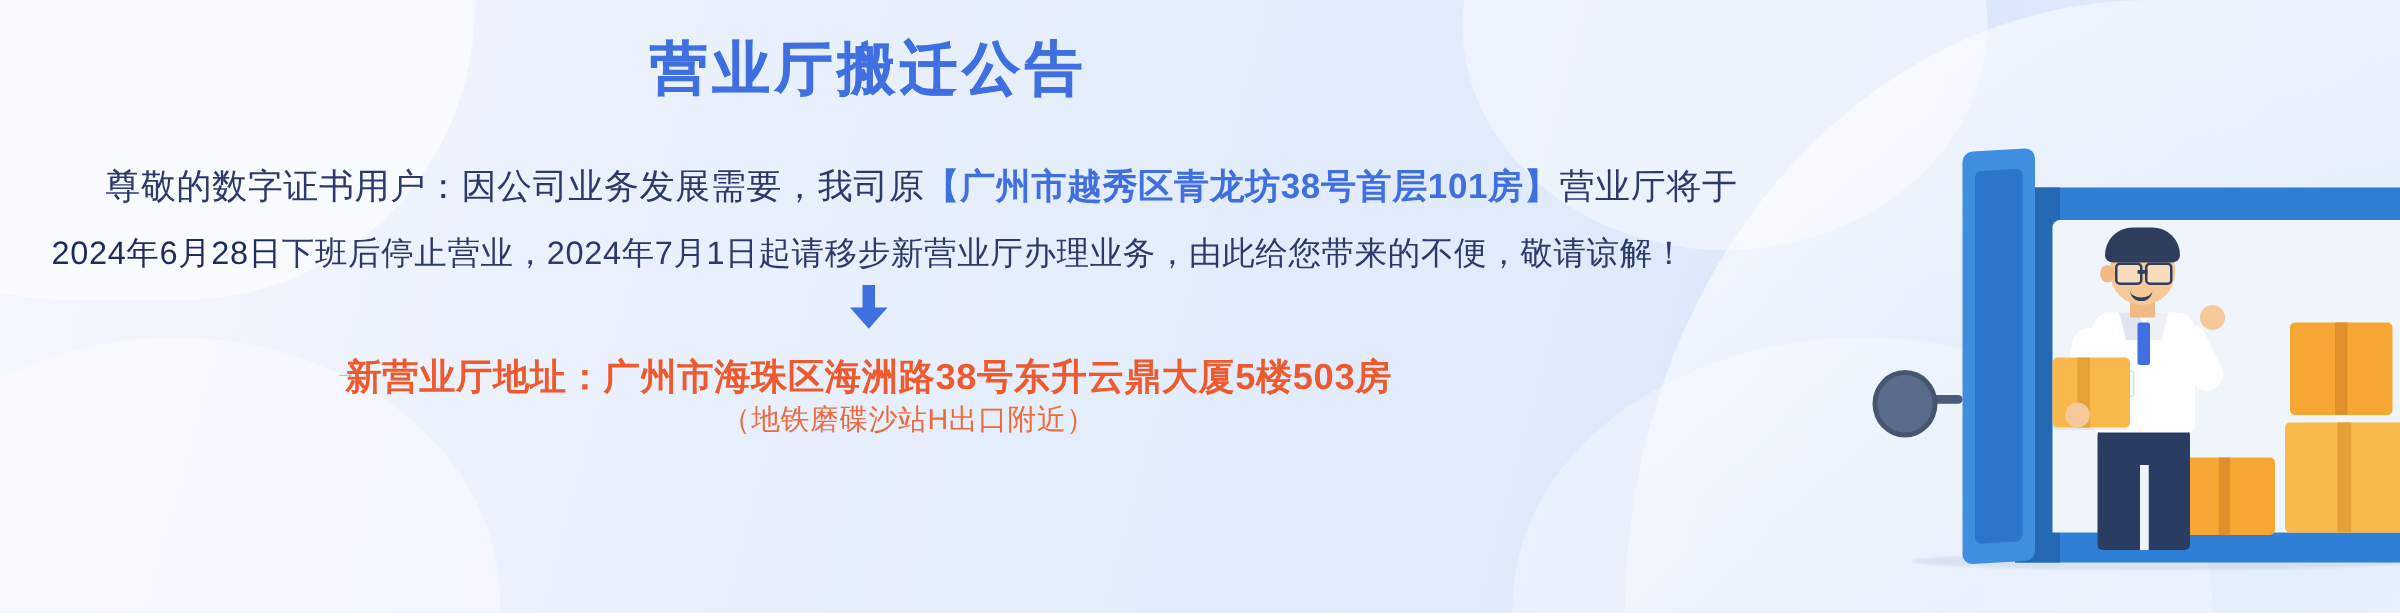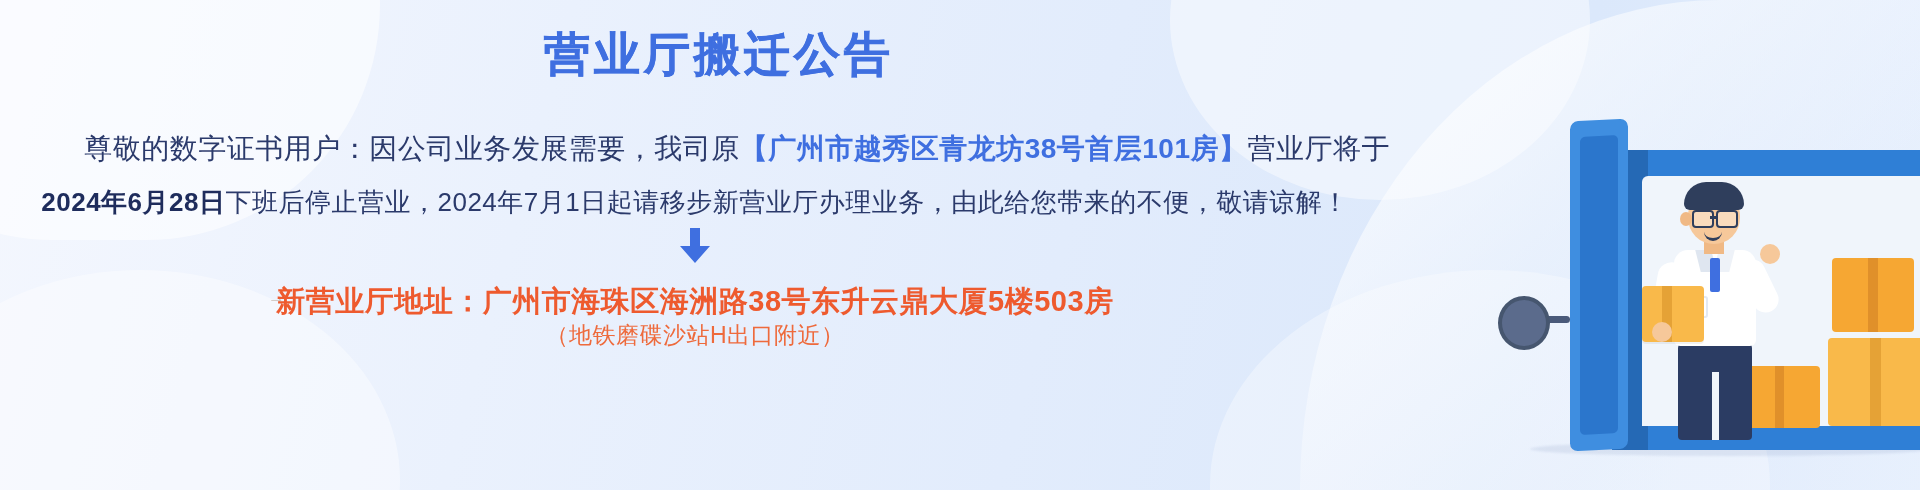--- a/index.html
+++ b/index.html
@@ -20,51 +20,51 @@
   .blob-d{right:150px;bottom:-210px;width:560px;height:430px;background:#ffffff;opacity:.35;}
   .wave{
     position:absolute;right:0;top:0;width:620px;height:490px;
     background:linear-gradient(140deg,rgba(255,255,255,.85) 0%,rgba(236,243,254,.2) 70%);
     border-top-left-radius:420px 490px;
   }
 
   .content{position:absolute;left:0;top:0;width:1390px;height:490px;}
 
   
-  .title-wrap{position:absolute;left:0;top:26px;width:1390px;text-align:center;margin-left:24px;}
+  .title-wrap{position:absolute;left:0;top:26px;width:1390px;text-align:center;}
   .title{
     position:relative;display:inline-block;
     font-size:46px;font-weight:bold;letter-spacing:4px;
     color:#3f6fe0;line-height:1.25;
     padding:0 6px;
     -webkit-text-stroke:0.6px #3f6fe0;
   }
   .title .hl{
     position:absolute;left:-8px;right:-8px;bottom:1px;height:17px;
     background:#c4d6f4;z-index:-1;border-radius:1px;
   }
 
   
   .para{position:absolute;left:0;width:1390px;text-align:center;color:#2b3a6b;}
   .line1{top:130px;font-size:28px;letter-spacing:.5px;text-align:right;}
   .line2{top:185px;font-size:26px;letter-spacing:.5px;}
   .blue-addr{color:#3f6fe0;font-weight:bold;}
-  .bold-date{font-weight:bold;color:#1e2c5c;}
+  .bold-date{font-weight:normal;color:#1e2c5c;}
 
   
   .arrow{
     position:absolute;left:0;top:228px;width:1390px;text-align:center;
     line-height:0;
   }
   .arrow svg{display:inline-block;}
 
   
   .red-line{position:absolute;left:0;width:1390px;text-align:center;color:#ea5c3a;font-weight:bold;}
   .red1{top:282px;font-size:29px;letter-spacing:.5px;color:#ee5a2e;}
-  .red2{top:320px;font-size:23px;letter-spacing:.5px;color:#ee6a3c;font-weight:normal;}
+  .red2{top:320px;font-size:23px;letter-spacing:.5px;color:#ee6a3c;font-weight:normal;padding-left:32px;}
 
   .tick{
     position:absolute;left:268px;top:288px;color:#c9b8ae;font-size:17px;opacity:.9;
   }
 
   
   .illus{position:absolute;right:0;top:0;width:540px;height:490px;}
   .truck-body{
     position:absolute;left:232px;top:150px;width:320px;height:300px;
     background:#2f7fd6;border-radius:10px 0 0 0;

